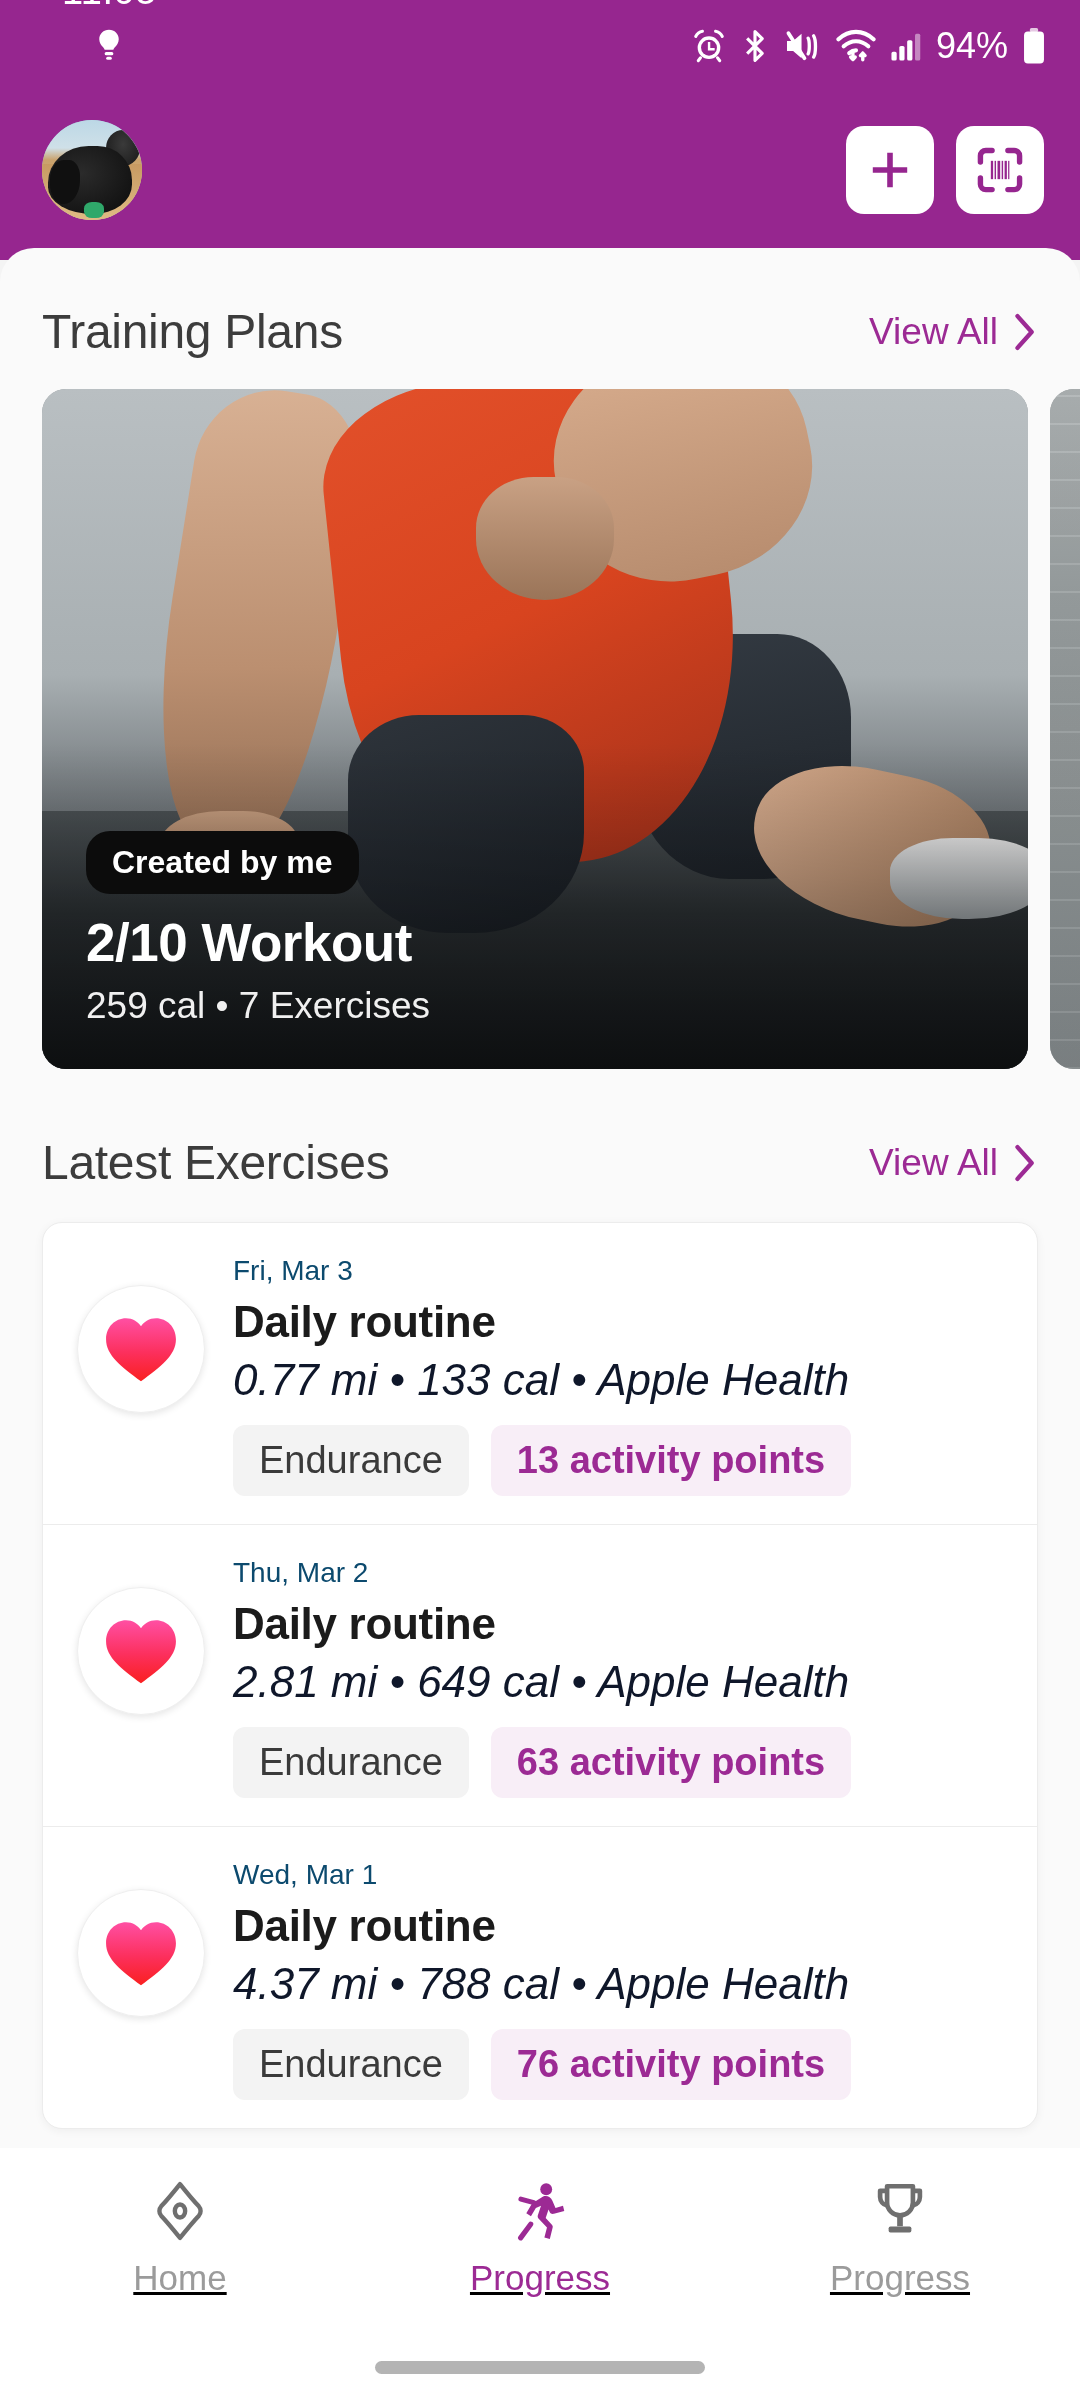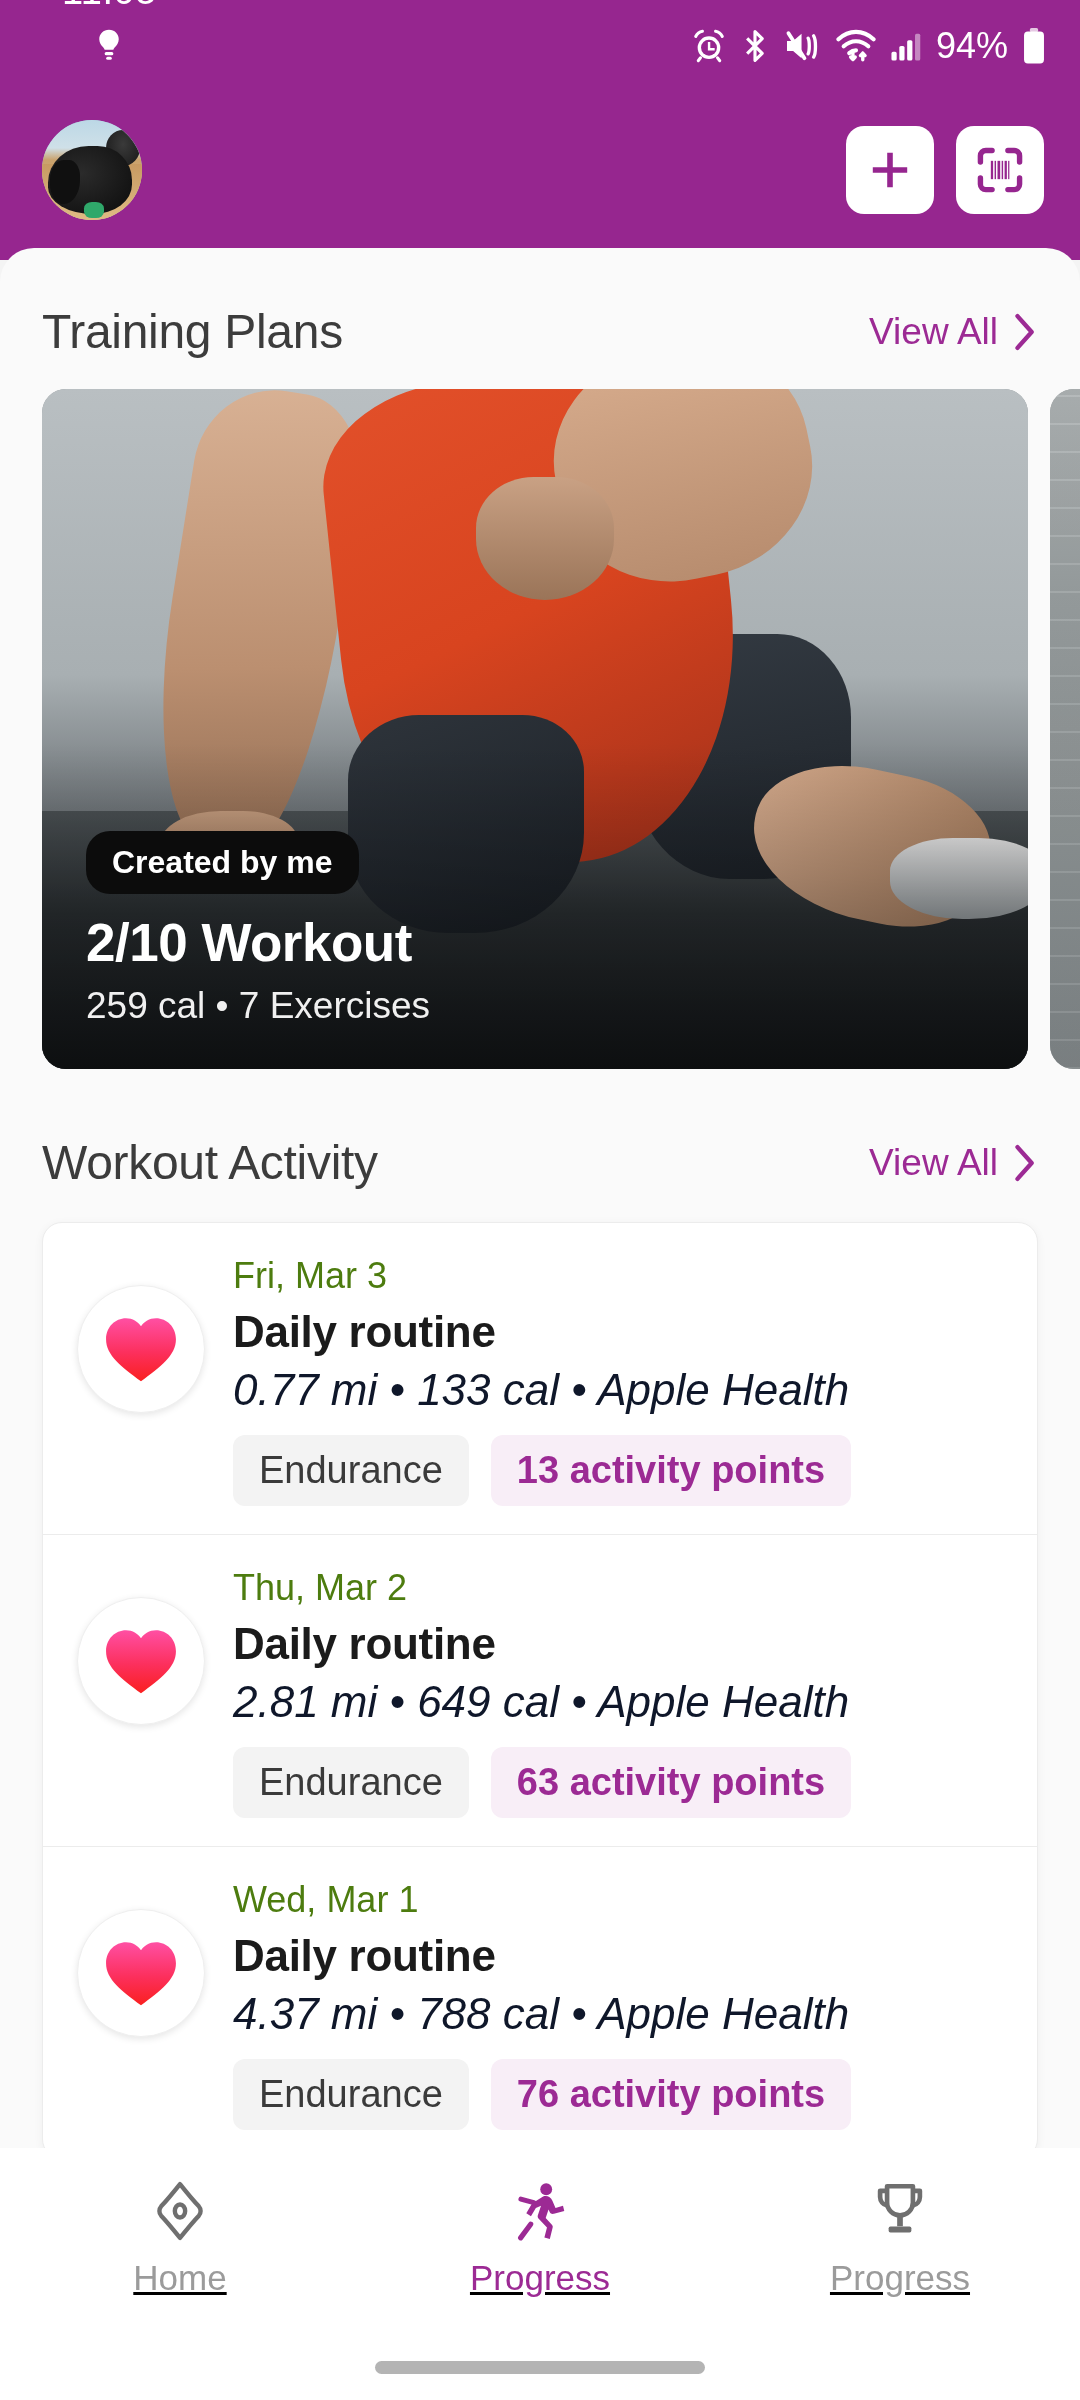--- a/index.html
+++ b/index.html
@@ -193,21 +193,21 @@
   .activity-row + .activity-row { border-top:1px solid #ececec; }
   .heart-wrap {
     width:128px; height:128px; flex:none;
     border-radius:50%; background:#ffffff;
     border:1px solid #efefef;
     box-shadow:0 2px 7px rgba(0,0,0,.10);
     display:flex; align-items:center; justify-content:center;
     margin-top:32px;
   }
   .act-body { flex:1; min-width:0; padding-top:2px; }
-  .act-date { font-size:36px; color:#4d7c0f; font-weight:400; margin-bottom:10px; }
+  .act-date { font-size:28px; color:#0c4a6e; font-weight:400; margin-bottom:10px; }
   .act-name { font-size:44px; color:#1b1b1b; font-weight:700; letter-spacing:-0.3px; margin-bottom:8px; }
   .act-stats { font-size:44px; color:#0f172a; font-weight:400; margin-bottom:20px;font-style:italic; }
   .chips { display:flex; align-items:center; gap:22px; }
   .chip {
     font-size:38px; font-weight:600;
     padding:14px 26px; border-radius:12px;
     white-space:nowrap;
   }
   .chip-tag { background:#f3f3f3; color:#3a3a3a; font-weight:400; }
   .chip-points { background:#f8eef7; color:#9C2A94; font-weight:700; }
@@ -365,21 +365,21 @@
           <div class="plan-meta">259 cal • 7 Exercises</div>
         </div>
       </div>
       <div class="plan-card peek">
         <div class="pk-bg"></div>
         <div class="pk-lines"></div>
       </div>
     </div>
 
     <div class="section-head latest-head">
-      <div class="section-title">Workout Activity</div>
+      <div class="section-title">Latest Exercises</div>
       <div class="viewall">
         <span>View All</span>
         <svg class="chev" width="26" height="40" viewBox="0 0 14 24">
           <path d="M2.5 2.5L11 12l-8.5 9.5" stroke="#9C2A94" stroke-width="2.6" fill="none" stroke-linecap="round" stroke-linejoin="round"></path>
         </svg>
       </div>
     </div>
 
     <div class="activity-card">
 

